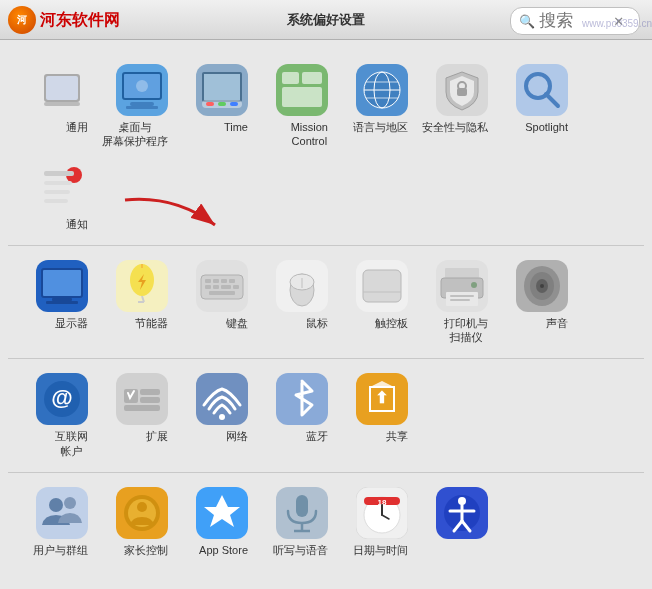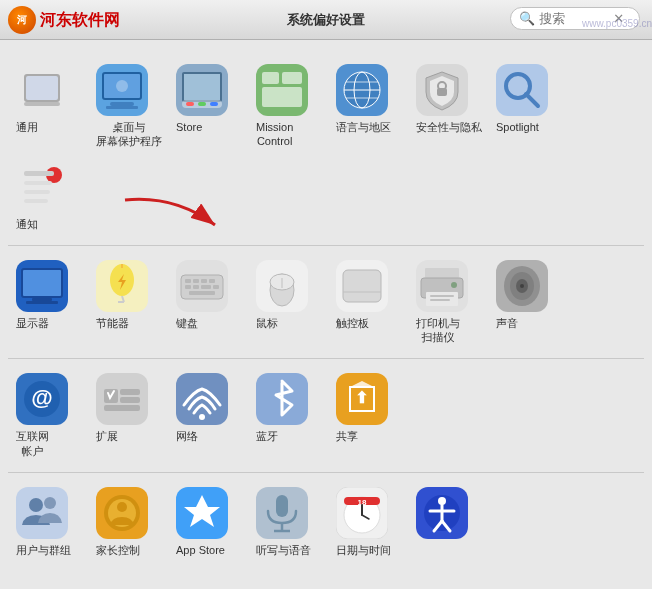--- a/index.html
+++ b/index.html
@@ -40,21 +40,21 @@
       width: 130px;
     }
     .search-icon-inner {
       color: #888;
       font-size: 13px;
       margin-right: 4px;
     }
     .search-input {
       border: none;
       outline: none;
-      font-size: 13px;
+      font-size: 17px;
       color: #aaa;
       width: 70px;
       background: transparent;
     }
     .search-clear {
       color: #888;
       font-size: 13px;
       cursor: pointer;
       margin-left: 4px;
     }
@@ -73,21 +73,21 @@
       background: #e8e8e8;
     }
     .section:last-child {
       border-bottom: none;
     }
 
     
     .icon-item {
       display: flex;
       flex-direction: column;
-      align-items: flex-start;
+      align-items: flex-end;
       width: 80px;
       padding: 6px 4px;
       cursor: pointer;
       border-radius: 6px;
     }
     .icon-img {
       width: 52px;
       height: 52px;
       display: flex;
       align-items: center;
@@ -195,21 +195,21 @@
         <svg width="52" height="52">
           <rect width="52" height="52" rx="12" fill="#8aaac8"></rect>
           <rect x="6" y="8" width="40" height="30" rx="2" fill="#4a7090"></rect>
           <rect x="8" y="10" width="36" height="26" fill="#a0c0d8"></rect>
           <rect x="6" y="36" width="40" height="8" rx="4" fill="rgba(255,255,255,0.4)"></rect>
           <rect x="10" y="38" width="8" height="4" rx="2" fill="#ff6060"></rect>
           <rect x="22" y="38" width="8" height="4" rx="2" fill="#60cc60"></rect>
           <rect x="34" y="38" width="8" height="4" rx="2" fill="#4080ff"></rect>
         </svg>
       </div>
-      <span class="icon-label">Store</span>
+      <span class="icon-label">Time</span>
     </div>
 
     <div class="icon-item">
       <div class="icon-img">
         <svg width="52" height="52">
           <rect width="52" height="52" rx="12" fill="#7ab870"></rect>
           <rect x="6" y="8" width="17" height="12" rx="2" fill="rgba(255,255,255,0.6)"></rect>
           <rect x="26" y="8" width="20" height="12" rx="2" fill="rgba(255,255,255,0.6)"></rect>
           <rect x="6" y="23" width="40" height="20" rx="2" fill="rgba(255,255,255,0.6)"></rect>
         </svg>

